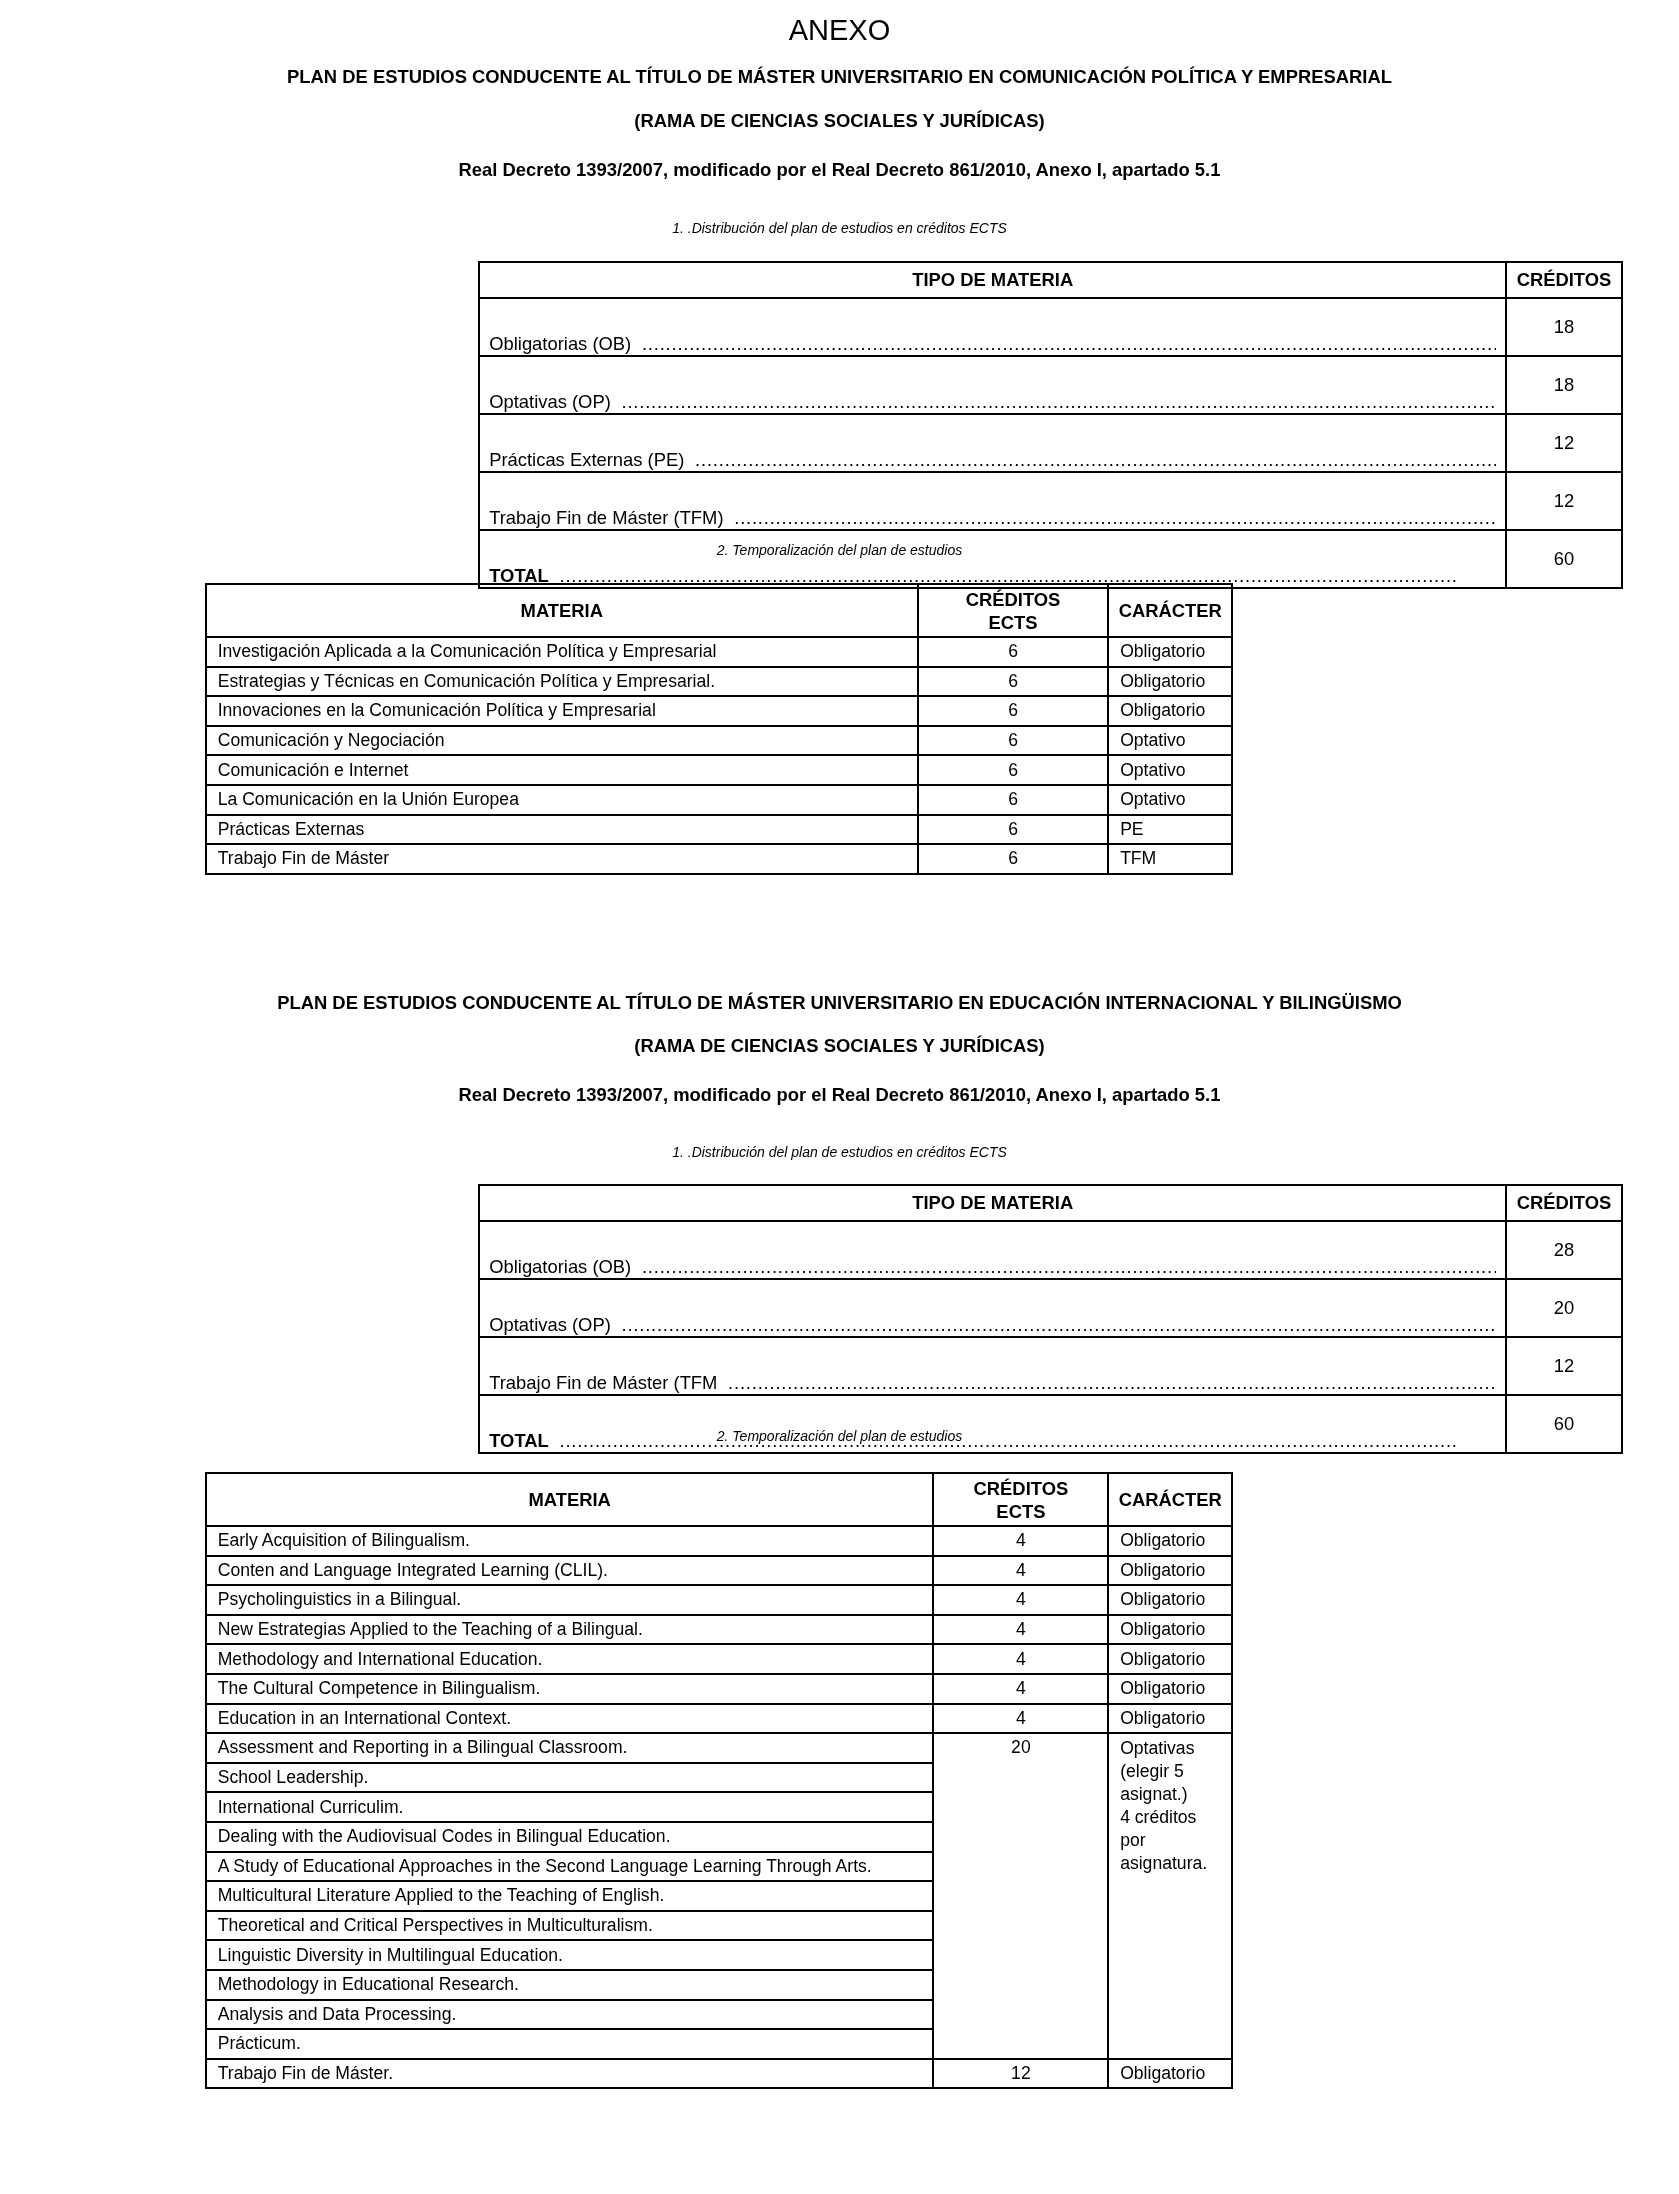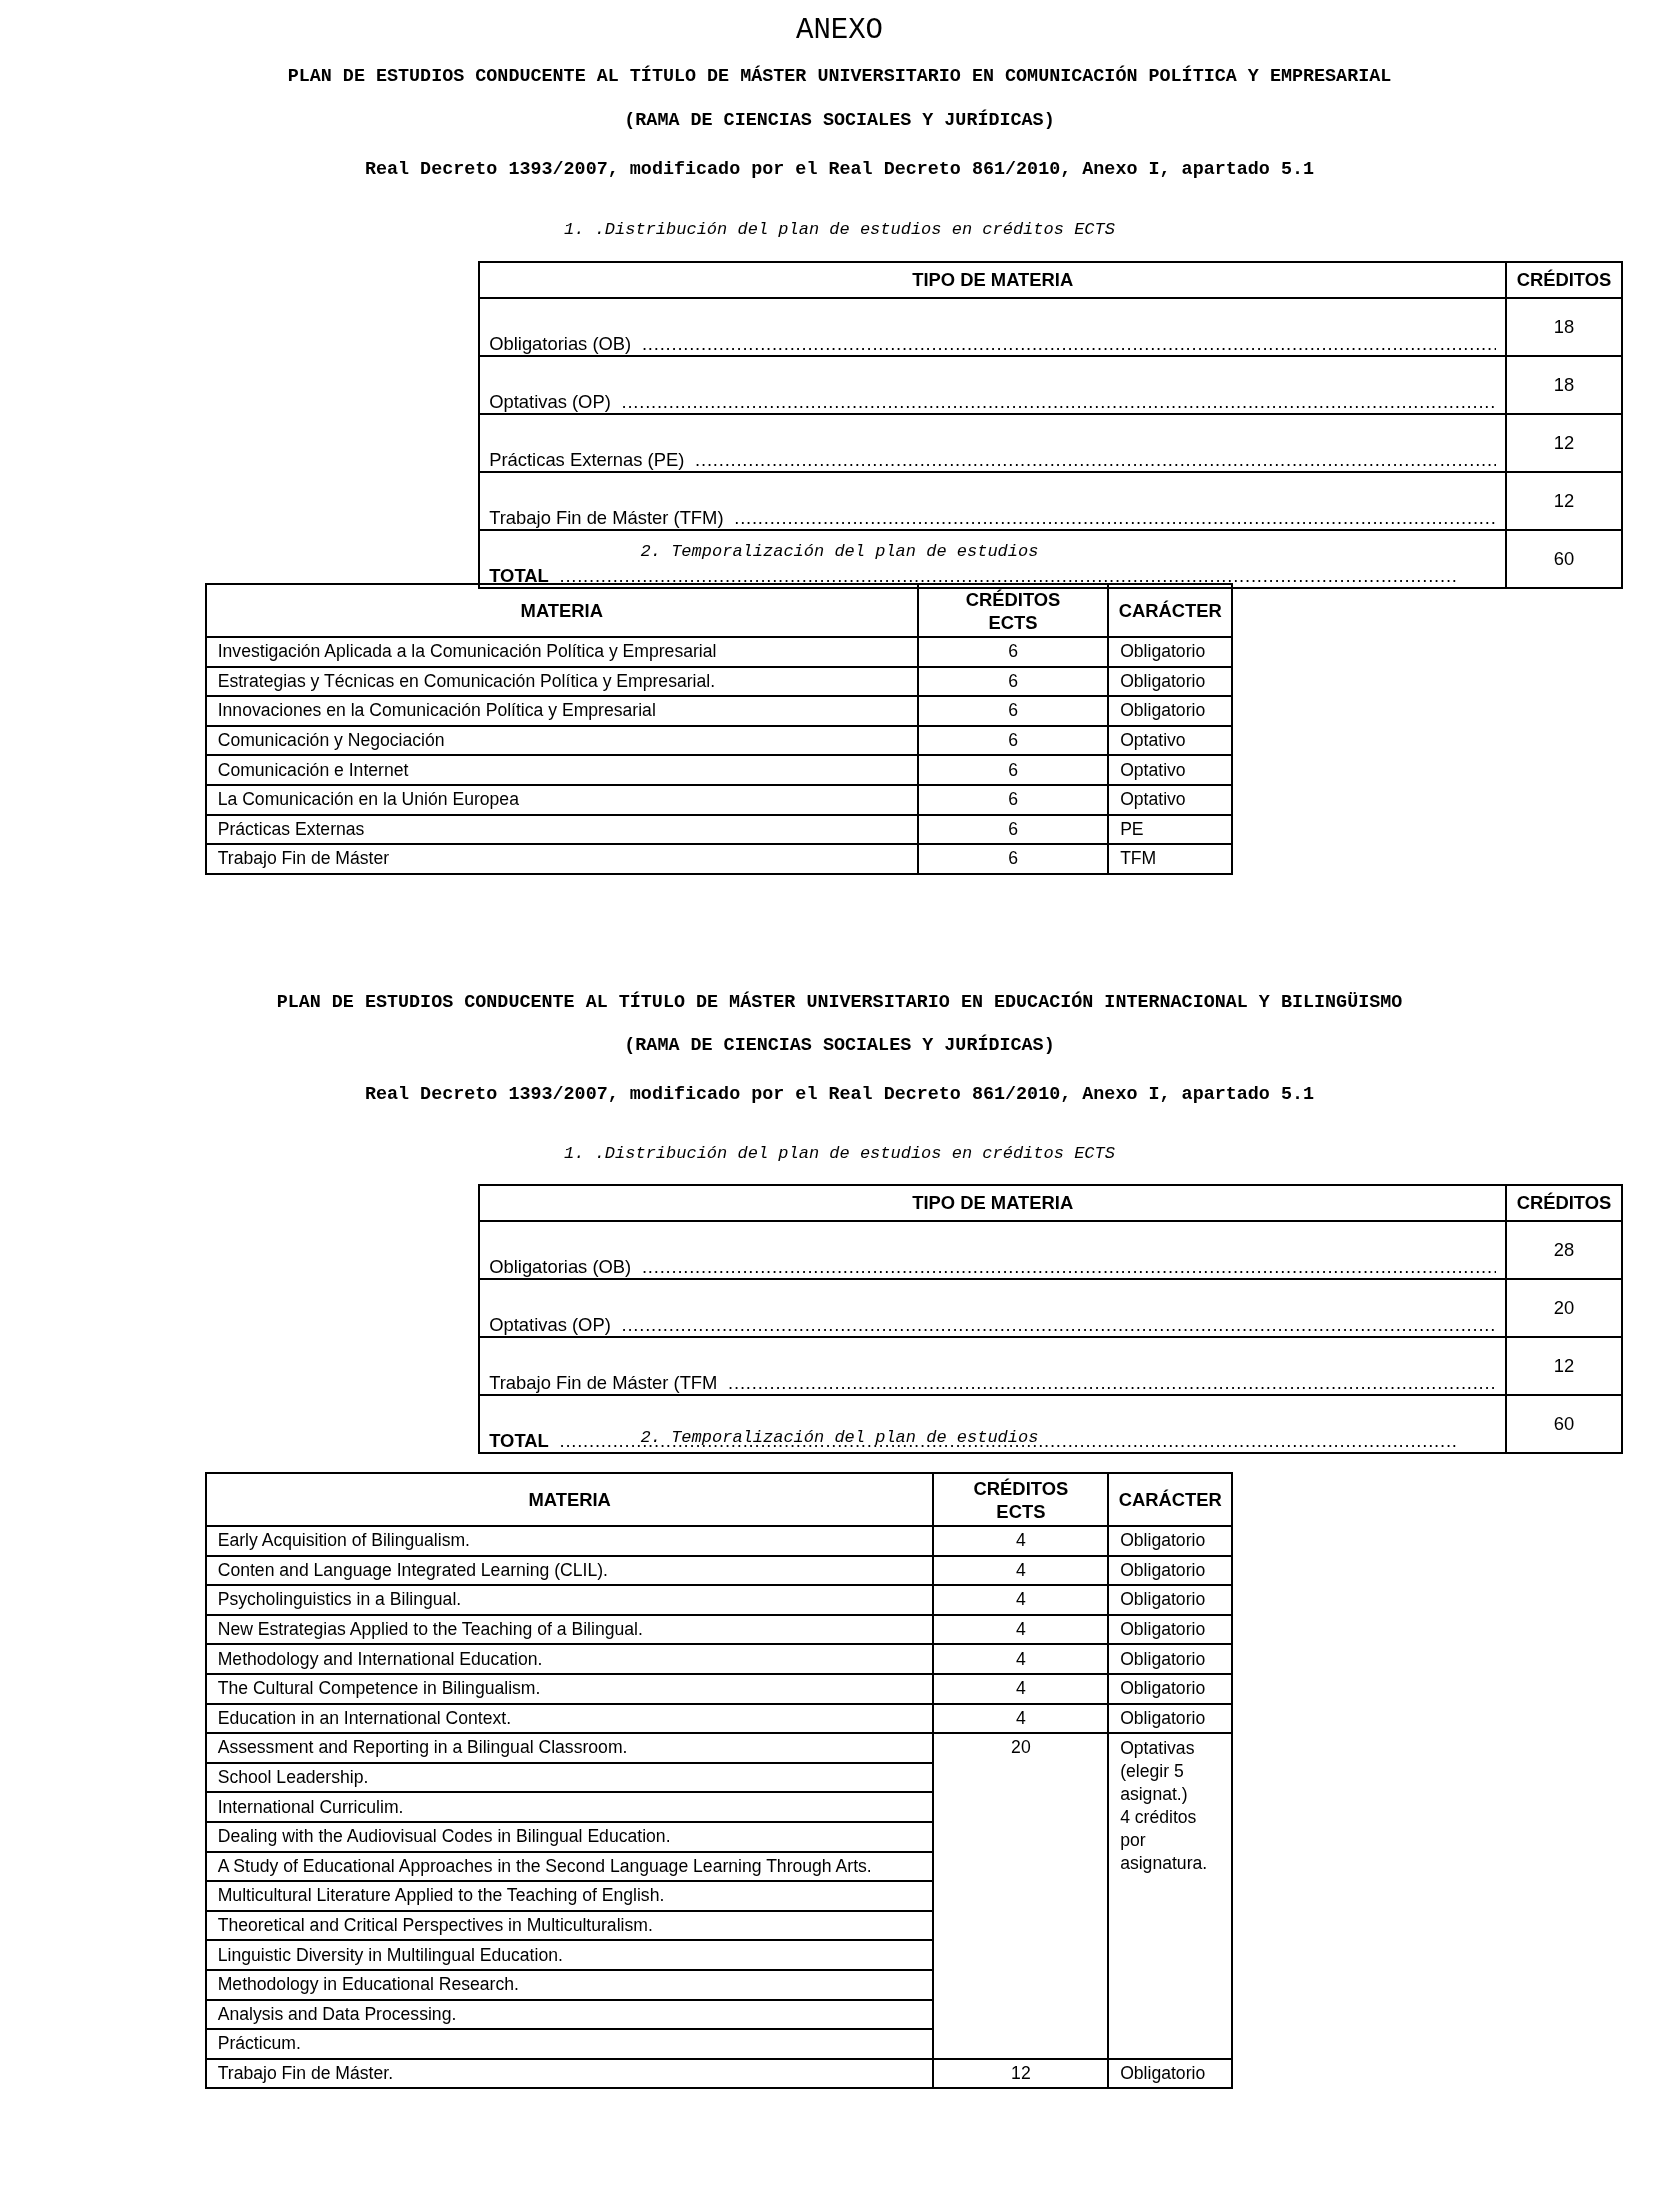--- a/index.html
+++ b/index.html
@@ -1,20 +1,20 @@
 <!DOCTYPE html>
 <html style="font-size:12.3px"><head>
 <meta charset="utf-8">
 <style>
   html, body { margin:0; padding:0; background:#ffffff; }
   body { width:1679px; height:2194px; position:relative; font-family:"Liberation Sans", sans-serif; color:#000; overflow:hidden; }
-  .abs { position:absolute; left:0; width:1679px; text-align:center; white-space:nowrap;font-family:Liberation Mono, monospace; }
+  .abs { position:absolute; left:0; width:1679px; text-align:center; white-space:nowrap; }
   .anexo { font-size:29px; top:13.8px; }
   .h-bold { font-weight:bold; font-size:18.4px; }
-  .h-ital { font-style:italic; font-size:17px; }
+  .h-ital { font-style:italic; font-size:14px; }
   table { position:absolute; border-collapse:collapse; font-size:18.4px; }
   table td, table th { border:2.3px solid #000; padding:0 9.2px; }
   th { font-weight:bold; text-align:center; }
   
   .dist { left:478px; width:725px; }
   .dist th { height:34px; }
   .dist td { height:34px; }
   .dist .c1 { width:506px; }
   .dist .c2 { text-align:center; }
   .dots { display:flex; align-items:baseline; }

